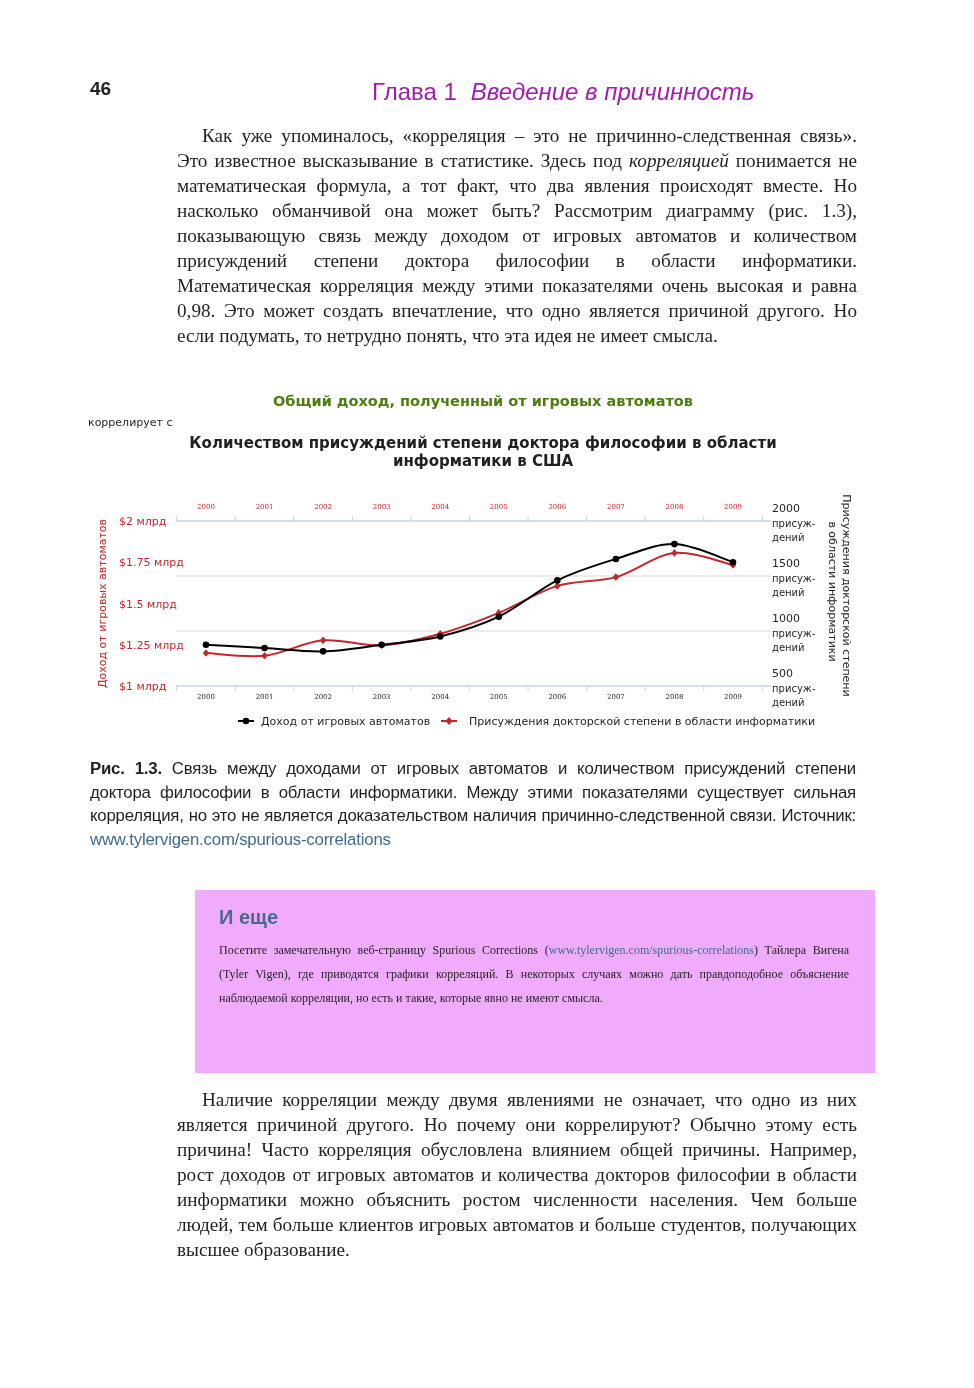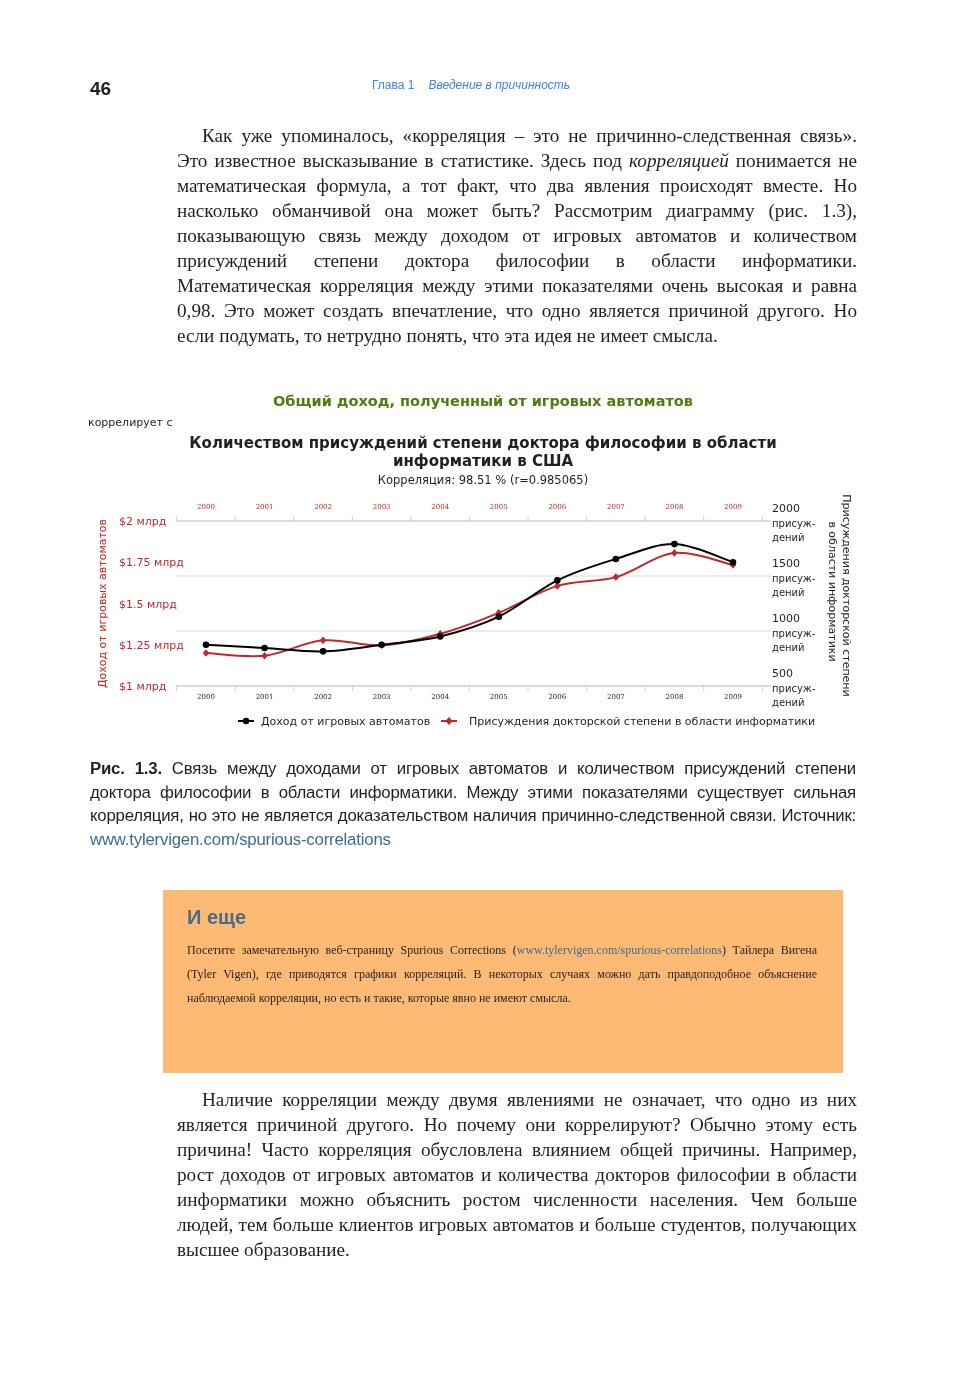--- a/index.html
+++ b/index.html
@@ -1,34 +1,34 @@
 <!DOCTYPE html>
 <html><head>
 <meta charset="utf-8">
 <style>
   html, body { margin:0; padding:0; background:#ffffff; }
   body { width:974px; height:1388px; position:relative; overflow:hidden; color:#231f20; }
   .page-num { position:absolute; left:90px; top:78px; font-family:"Liberation Sans", sans-serif; font-weight:bold; font-size:19px;text-align:right; }
-  .running-head { position:absolute; left:372px; top:78px; font-family:"Liberation Sans", sans-serif; font-size:12px; color:#3b82f6; white-space:nowrap; }
+  .running-head { position:absolute; left:372px; top:78px; font-family:"Liberation Sans", sans-serif; font-size:24px; color:#a21caf; white-space:nowrap; }
   .running-head .chap-title { font-style:italic; margin-left:14px; }
   .body-text { position:absolute; left:177px; width:680px; font-family:"Liberation Serif", serif; font-size:19.2px; line-height:25px; text-align:justify; text-align-last:left; }
   .body-text p { margin:0; text-indent:25px; }
   .p1 { top:123px; }
   .p2 { top:1087px; }
   .chart-wrap { position:absolute; left:88px; top:390px; width:790px; height:350px; }
   .chart-title-red { position:absolute; left:0; width:790px; top:3px; text-align:center; font-family:"DejaVu Sans", sans-serif; font-weight:bold; font-size:14.5px; color:#4d7c0f; }
   .chart-sub { position:absolute; left:0; width:790px; top:26px; font-family:"DejaVu Sans", sans-serif; font-size:11px; }
   .chart-title-black { position:absolute; left:0; width:790px; top:44px; text-align:center; font-family:"DejaVu Sans", sans-serif; font-weight:bold; font-size:15px; line-height:18px; }
   .chart-title-black span { display:block; }
   .chart-corr { position:absolute; left:0; width:790px; top:83px; text-align:center; font-family:"DejaVu Sans", sans-serif; font-size:11.5px; }
   svg#chart { position:absolute; left:0; top:0; }
   .caption { position:absolute; left:90px; top:757px; width:766px; font-family:"Liberation Sans", sans-serif; font-size:16.8px; line-height:23.5px; text-align:justify; color:#231f20; letter-spacing:-0.2px; }
   .caption b { font-weight:bold; }
   .link { color:#3f6b8f; }
-  .sidebar-box { position:absolute; left:163px; top:890px; width:680px; height:183px; background:#fdba74; }
+  .sidebar-box { position:absolute; left:195px; top:890px; width:680px; height:183px; background:#f0abfc; }
   .sidebar-title { position:absolute; left:24px; top:16px; font-family:"Liberation Sans", sans-serif; font-weight:bold; font-size:20px; color:#4a6a88; }
   .sidebar-text { position:absolute; left:24px; top:48px; width:630px; font-family:Liberation Serif, serif; font-size:12px; line-height:24px; text-align:justify; text-align-last:left; color:#231f20; }
 </style>
 </head>
 <body>
 
 <div class="page-num">46</div>
 <div class="running-head">
   <span>Глава 1</span><span class="chap-title">Введение в причинность</span>
 </div>
@@ -133,21 +133,20 @@
       <line x1="353" x2="369" y1="331" y2="331" stroke="#c1272d" stroke-width="2"></line>
       <path d="M361,327 L364.5,331 L361,335 L357.5,331 Z" fill="#c1272d"></path>
       <text x="381" y="335" font-family="DejaVu Sans, sans-serif" font-size="11" fill="#231f20">Присуждения докторской степени в области информатики</text>
     </svg>
   <div class="chart-title-red">Общий доход, полученный от игровых автоматов</div>
   <div class="chart-sub">коррелирует с</div>
   <div class="chart-title-black">
     <span>Количеством присуждений степени доктора философии в области</span>
     <span>информатики в США</span>
   </div>
-  <div class="chart-corr">Корреляция: 98.51 % (r=0.985065)</div>
 </div>
 
 <div class="caption">
   <b>Рис. 1.3.</b><span> Связь между доходами от игровых автоматов и количеством присуждений степени доктора философии в области информатики. Между этими показателями существует сильная корреляция, но это не является доказательством наличия причинно-следственной связи. Источник: </span><span class="link">www.tylervigen.com/spurious-correlations</span>
 </div>
 
 <div class="sidebar-box">
   <div class="sidebar-title">И еще</div>
   <div class="sidebar-text"><span>Посетите замечательную веб-страницу Spurious Corrections (</span><span class="link">www.tylervigen.com/spurious-correlations</span><span>) Тайлера Вигена (Tyler Vigen), где приводятся графики корреляций. В некоторых случаях можно дать правдоподобное объяснение наблюдаемой корреляции, но есть и такие, которые явно не имеют смысла.</span></div>
 </div>

